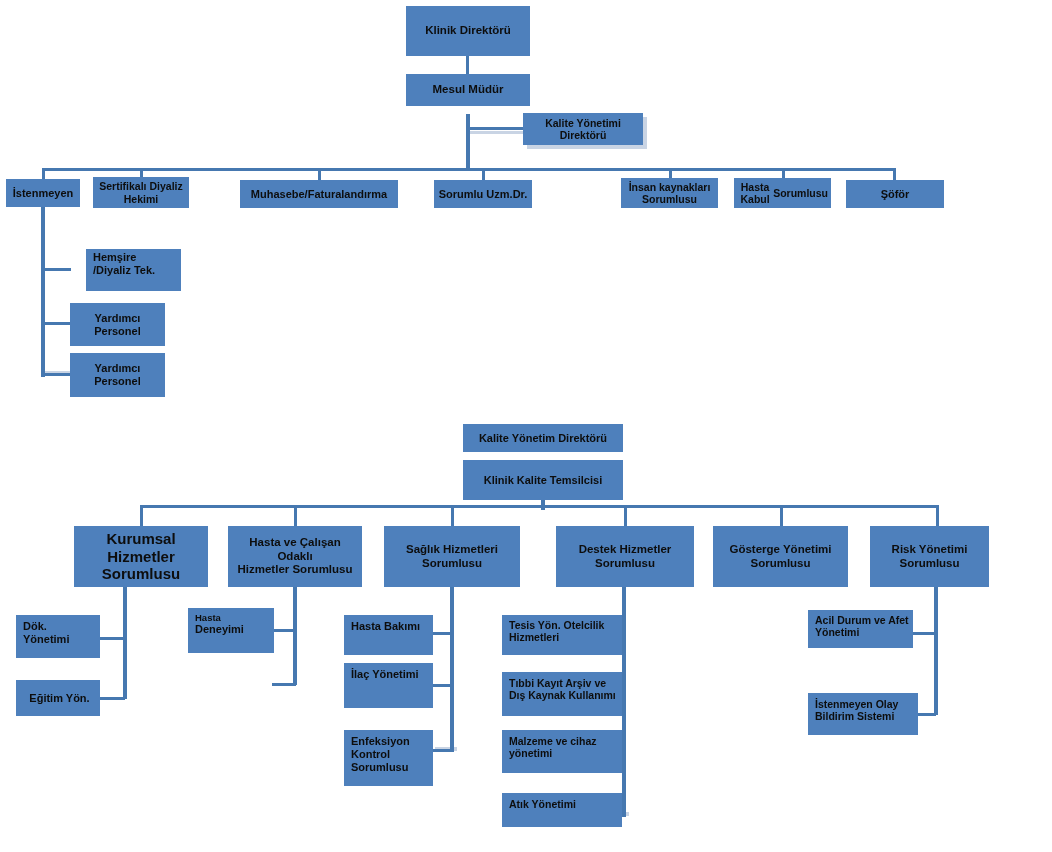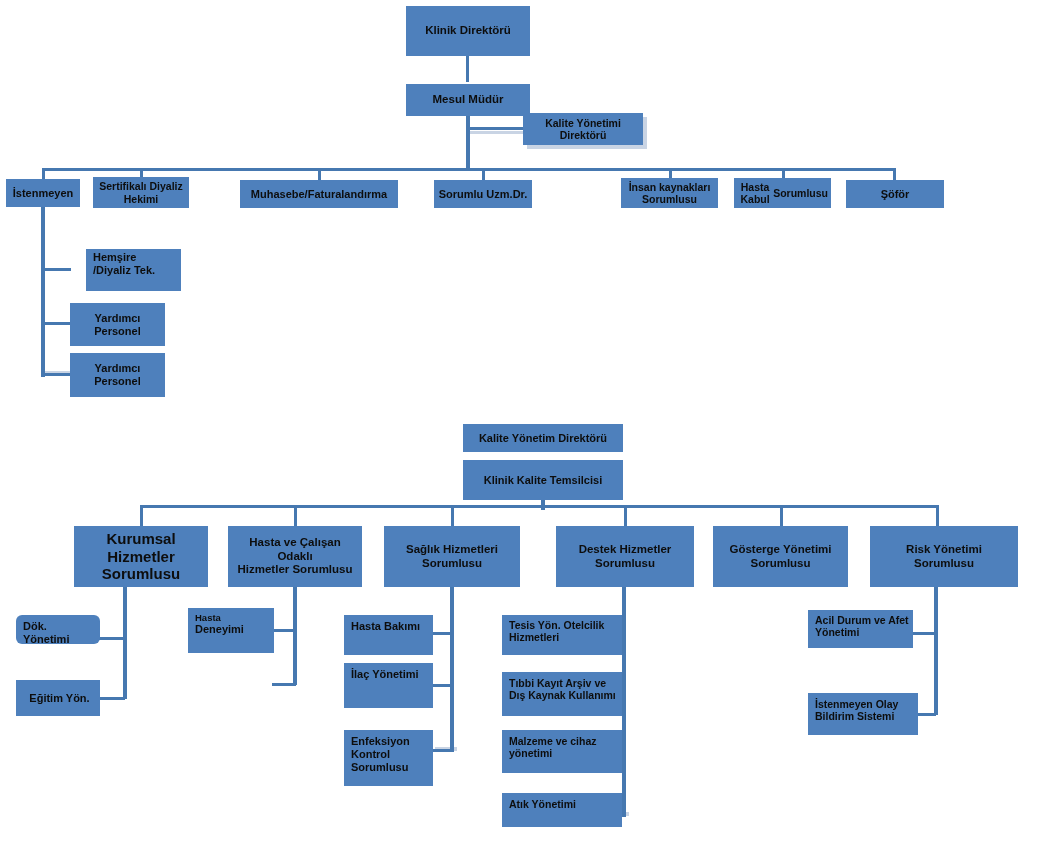--- a/index.html
+++ b/index.html
@@ -33,21 +33,21 @@
 </head>
 <body>
 
 <div id="canvas">
 
   <div class="node" style="left:406px;top:6px;width:124px;height:50px;font-size:11.5px;">
     <span>Klinik Direktörü</span>
   </div>
   <div class="ln v" style="left:466px;top:56px;width:3px;height:26px;"></div>
 
-  <div class="node" style="left:406px;top:84px;width:124px;height:32px;font-size:11.5px;">
+  <div class="node" style="left:406px;top:74px;width:124px;height:32px;font-size:11.5px;">
     <span>Mesul Müdür</span>
   </div>
 
   <div class="shadow" style="left:527px;top:117px;width:120px;height:32px;"></div>
   <div class="node" style="left:523px;top:113px;width:120px;height:32px;font-size:10.5px;flex-direction:column;">
     <span>Kalite Yönetimi</span>
     <span>Direktörü</span>
   </div>
   <div class="shadow" style="left:470px;top:131px;width:57px;height:3px;"></div>
   <div class="ln h" style="left:466px;top:127px;width:61px;"></div>
@@ -154,30 +154,30 @@
   <div class="node" style="left:556px;top:526px;width:138px;height:61px;font-size:11.5px;flex-direction:column;">
     <span>Destek Hizmetler</span>
     <span>Sorumlusu</span>
   </div>
 
   <div class="node" style="left:713px;top:526px;width:135px;height:61px;font-size:11.5px;flex-direction:column;">
     <span>Gösterge Yönetimi</span>
     <span>Sorumlusu</span>
   </div>
 
-  <div class="node" style="left:870px;top:526px;width:148px;height:61px;font-size:11.5px;flex-direction:column;">
+  <div class="node" style="left:870px;top:526px;width:119px;height:61px;font-size:11.5px;flex-direction:column;">
     <span>Risk Yönetimi</span>
     <span>Sorumlusu</span>
   </div>
 
   <div class="ln v" style="left:123px;top:587px;width:4px;height:112px;"></div>
   <div class="ln h" style="left:99px;top:637px;width:26px;"></div>
   <div class="ln h" style="left:99px;top:697px;width:26px;"></div>
 
-  <div class="node lj tp" style="left:16px;top:615px;width:84px;height:29px;font-size:11px;flex-direction:column;align-items:flex-start;padding-left:7px;padding-top:5px;border-radius:6px;">
+  <div class="node lj tp" style="left:16px;top:615px;width:84px;height:43px;font-size:11px;flex-direction:column;align-items:flex-start;padding-left:7px;padding-top:5px;">
     <span>Dök.</span>
     <span>Yönetimi</span>
   </div>
 
   <div class="node lj" style="left:16px;top:680px;width:84px;height:36px;font-size:11px;justify-content:center;">
     <span>Eğitim Yön.</span>
   </div>
 
   <div class="ln v" style="left:293px;top:587px;width:4px;height:98px;"></div>
   <div class="ln h" style="left:272px;top:629px;width:24px;"></div>

